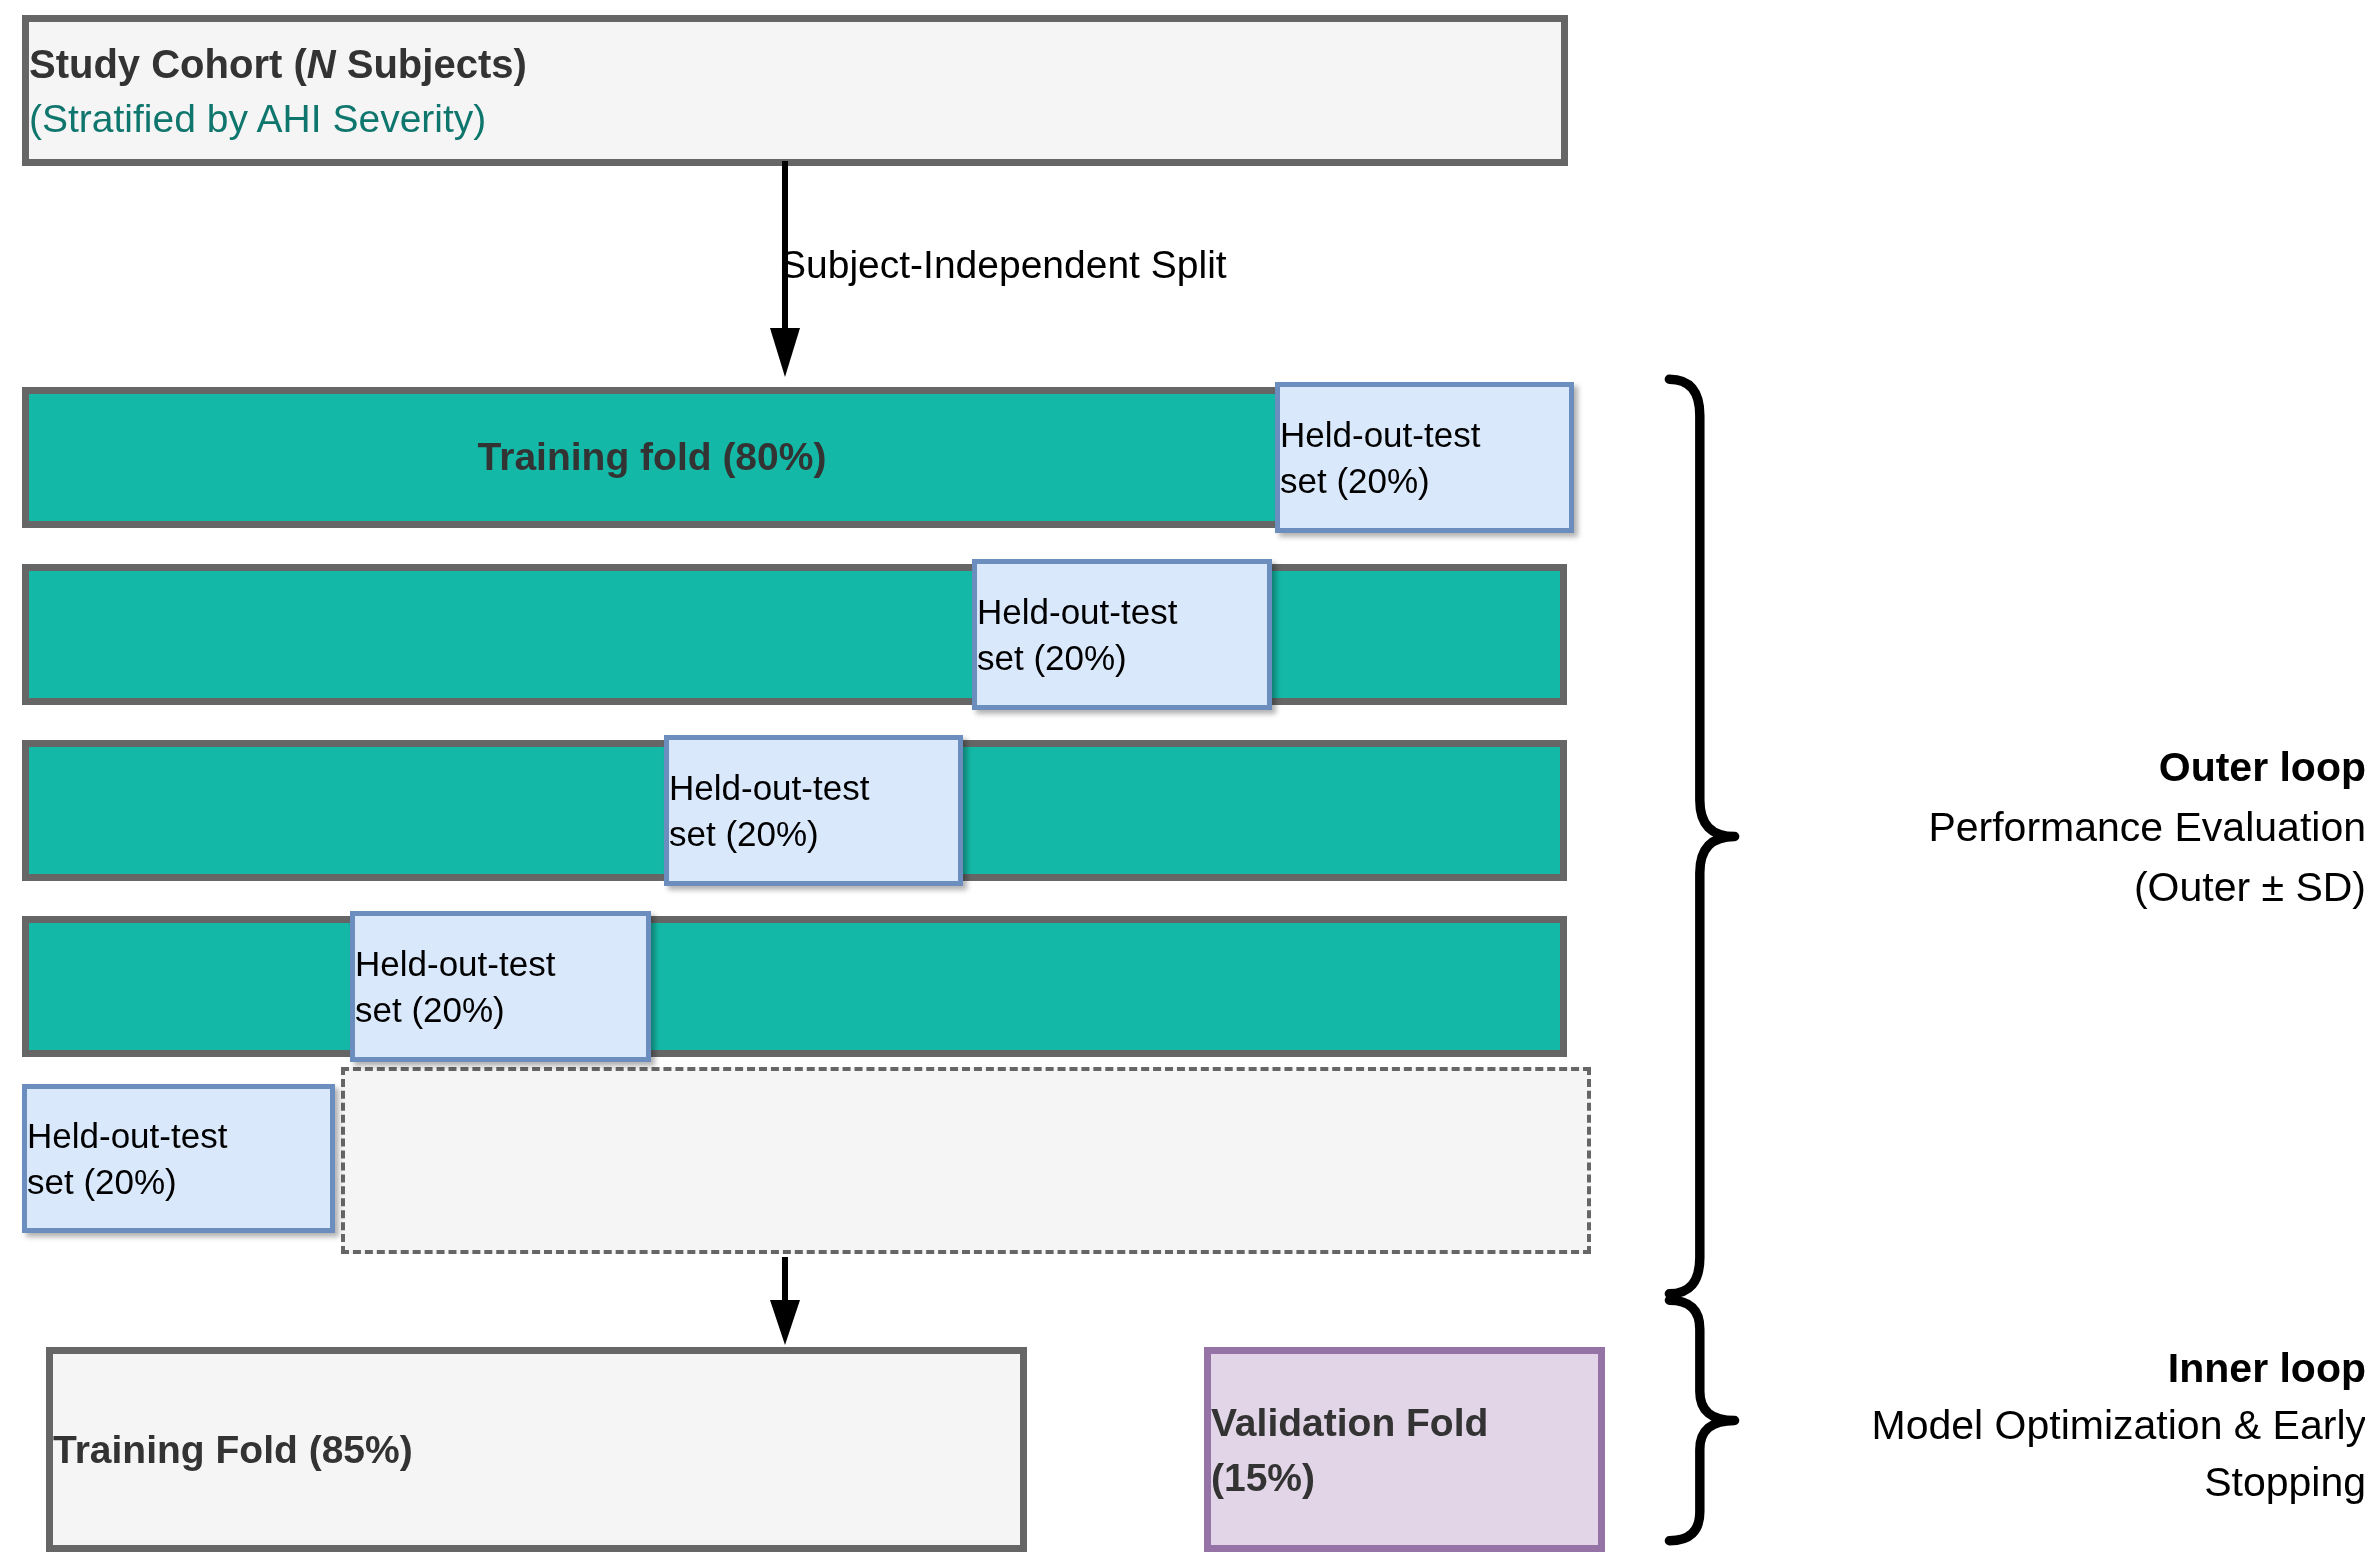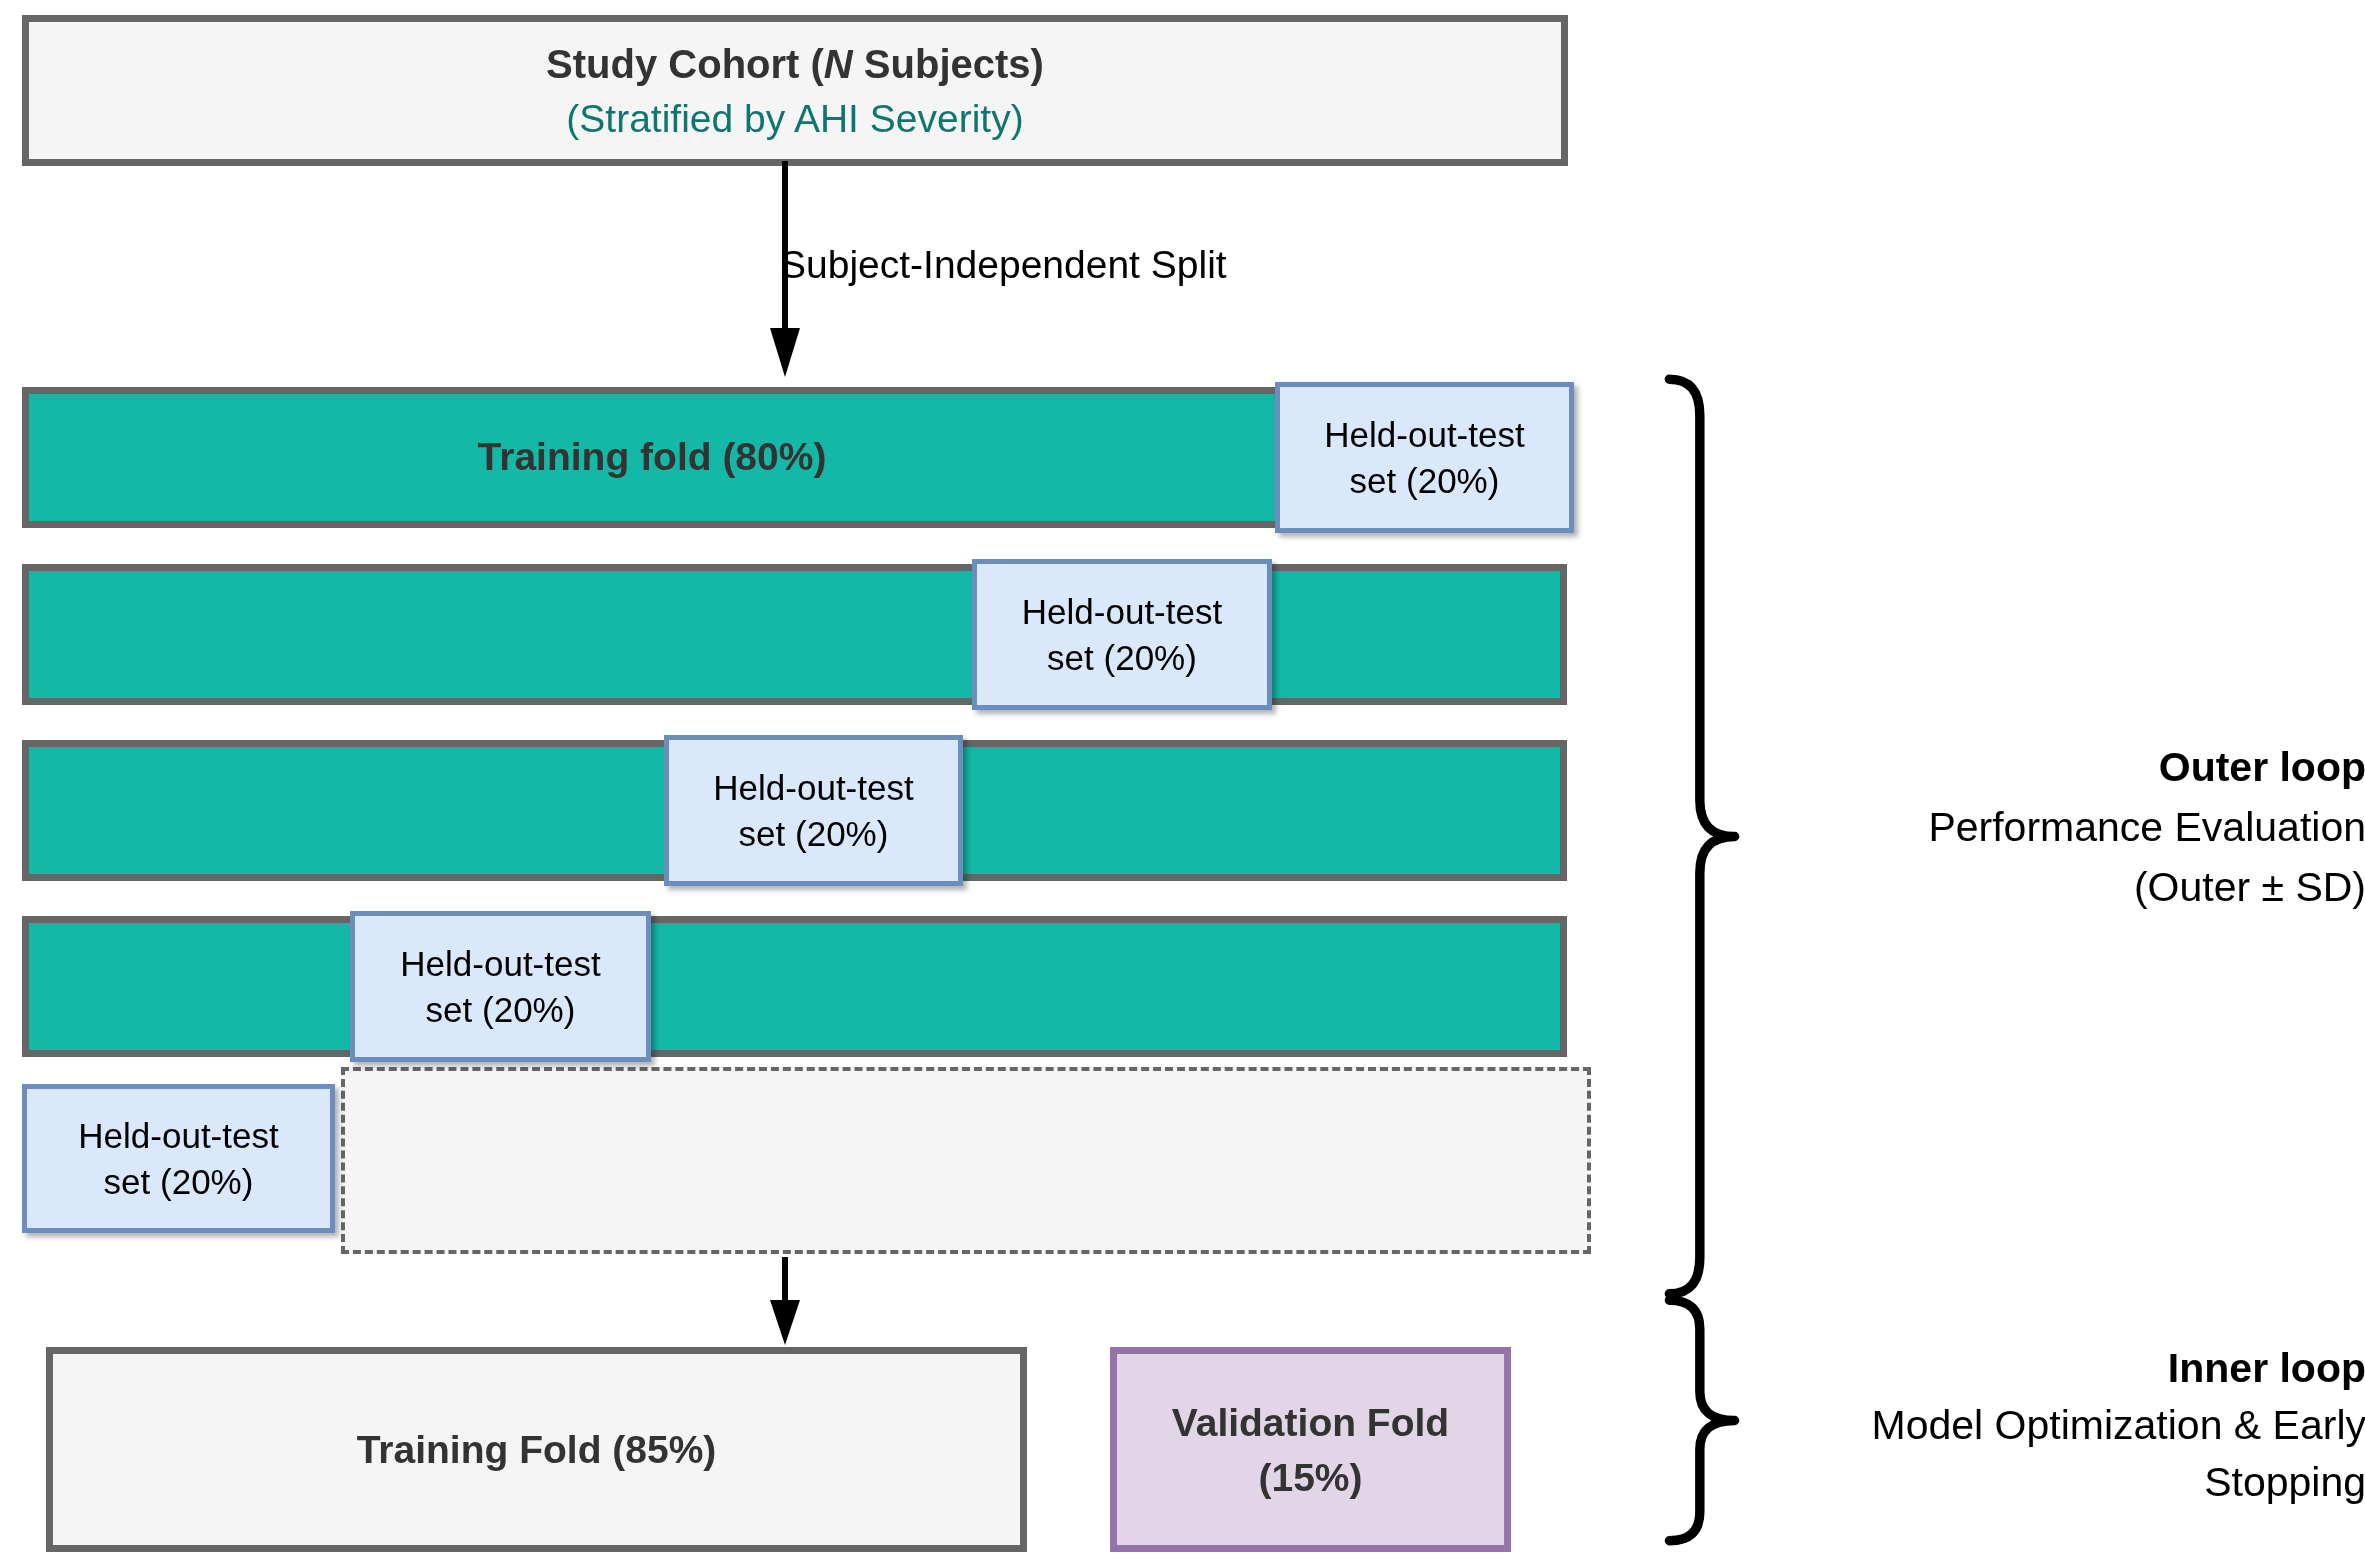--- a/index.html
+++ b/index.html
@@ -2,21 +2,21 @@
 <html style="font-size:11.6px"><head>
 <meta charset="utf-8">
 <style>
   html,body{margin:0;padding:0;background:#ffffff;}
   .canvas{
     position:relative;width:2366px;height:1562px;background:#ffffff;
     font-family:"Liberation Sans","DejaVu Sans",sans-serif;color:#000;
     overflow:hidden;
   }
   .box{position:absolute;box-sizing:border-box;display:flex;flex-direction:column;
-       align-items:center;justify-content:center;text-align:center;}
+       align-items:flex-start;justify-content:center;text-align:center;}
   
   .cohort{left:22px;top:15.2px;width:1546px;height:151px;background:#f5f5f5;border:7.3px solid #666666;}
   .cohort .t1{font-size:40px;font-weight:bold;color:#333;line-height:57px;}
   .cohort .t2{font-size:39px;color:#0f766e;line-height:52px;}
   .italic{font-style:italic;}
   
   .arrow-line{position:absolute;width:5.8px;background:#000;}
   .arrow-head{position:absolute;width:0;height:0;border-left:15.2px solid transparent;border-right:15.2px solid transparent;}
   .a1-line{left:782px;top:161px;height:167px;}
   .a1-head{left:770px;top:328px;border-top:49px solid #000;}
@@ -32,21 +32,21 @@
            font-size:35px;line-height:46px;color:#000;z-index:3;}
   .b1{left:1275px;top:382px;width:299px;height:151px;}
   .b2{left:972px;top:559px;width:300px;height:151px;}
   .b3{left:664px;top:735px;width:299px;height:151px;}
   .b4{left:350px;top:911px;width:301px;height:151px;}
   .b5{left:22px;top:1084px;width:313px;height:149px;}
   .dashed-row{left:341px;top:1067px;width:1250px;height:187px;background:#f5f5f5;border:4.4px dashed #666666;z-index:1;}
   
   .train85{left:22px;top:1347px;width:981px;height:205px;background:#f5f5f5;border:7.3px solid #666666;
            font-size:39px;font-weight:bold;color:#333;margin-left:24px;}
-  .valid15{left:1110px;top:1347px;width:401px;height:205px;background:#e1d5e7;border:7.3px solid #9673a6;
+  .valid15{left:1204px;top:1347px;width:401px;height:205px;background:#e1d5e7;border:7.3px solid #9673a6;
            font-size:39px;font-weight:bold;color:#333;line-height:55px;z-index:2;}
   
   .brace{position:absolute;left:1662px;}
   .side-label{position:absolute;text-align:right;color:#000;}
   .outer-label{left:1749px;top:737px;width:617px;font-size:41px;line-height:60px;}
   .inner-label{left:1742px;top:1340px;width:624px;font-size:41px;line-height:57px;}
   .side-label .head{font-weight:bold;}
 </style>
 </head>
 <body>

